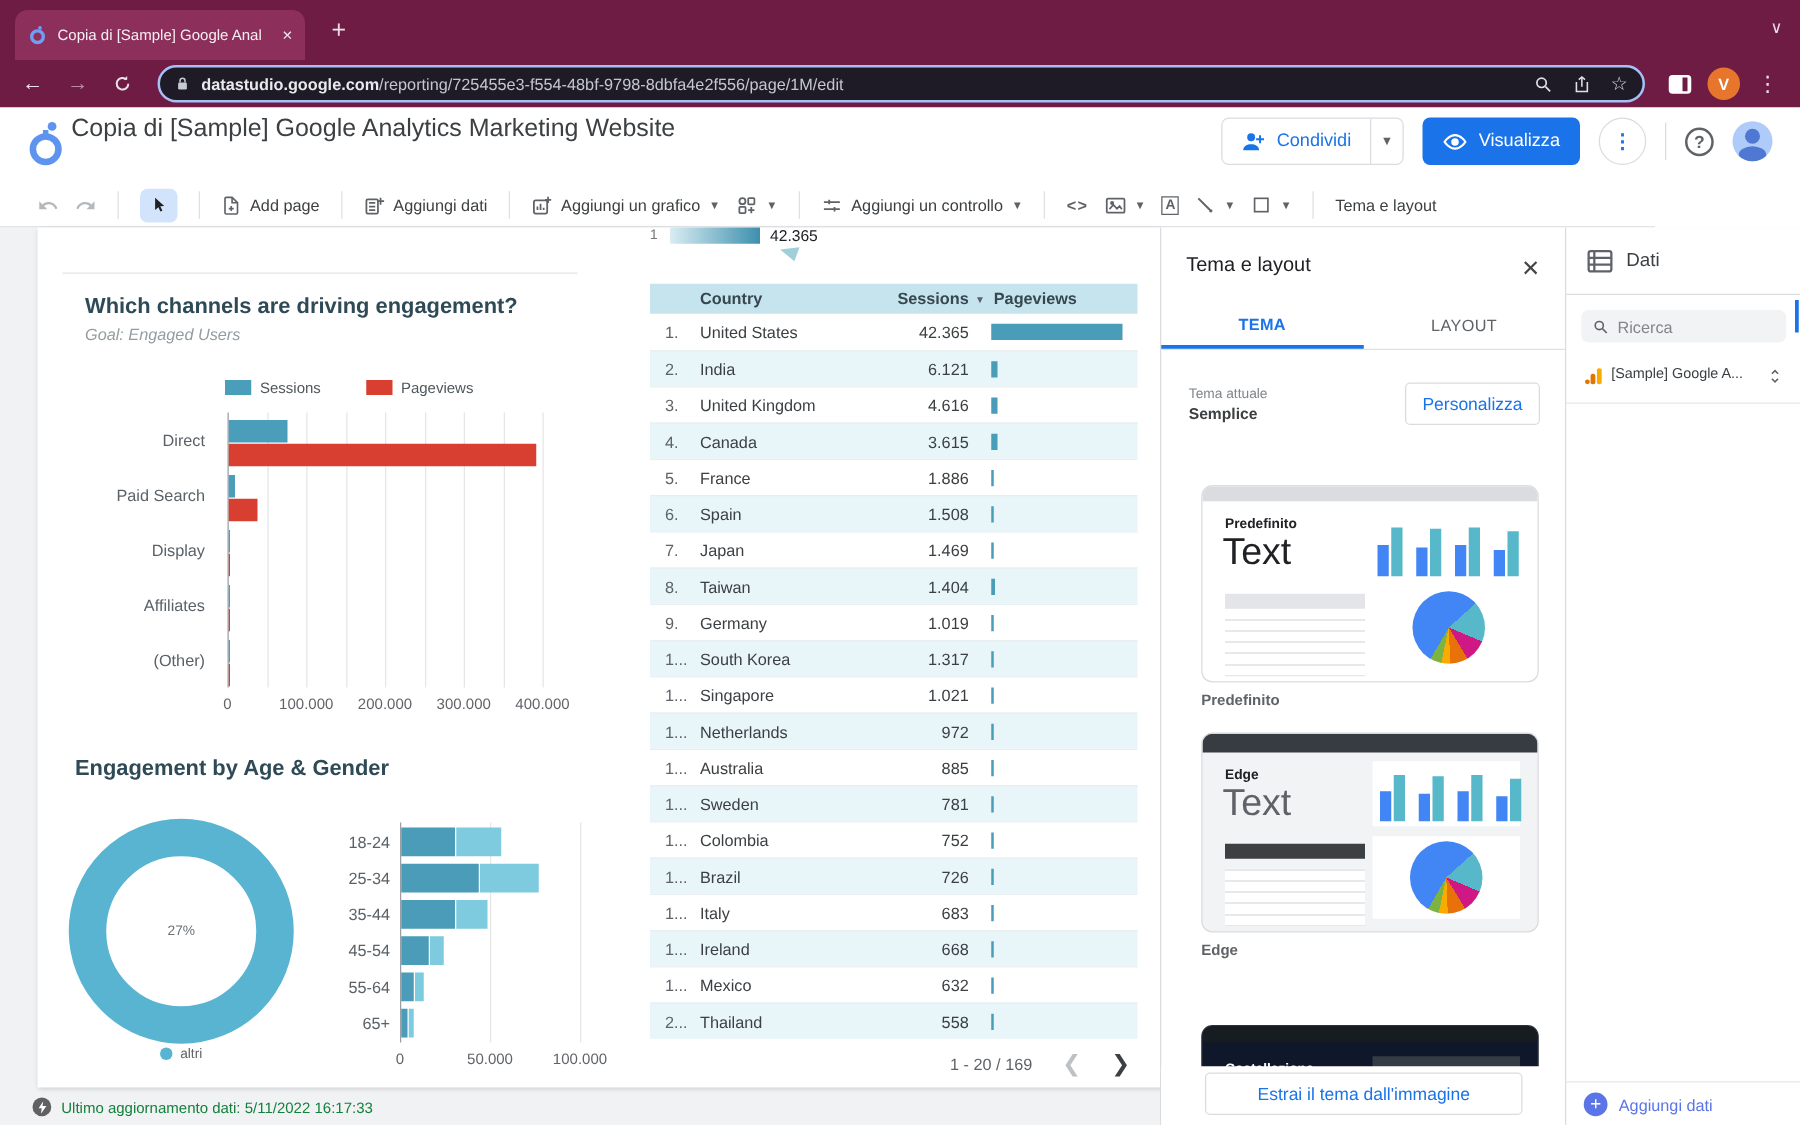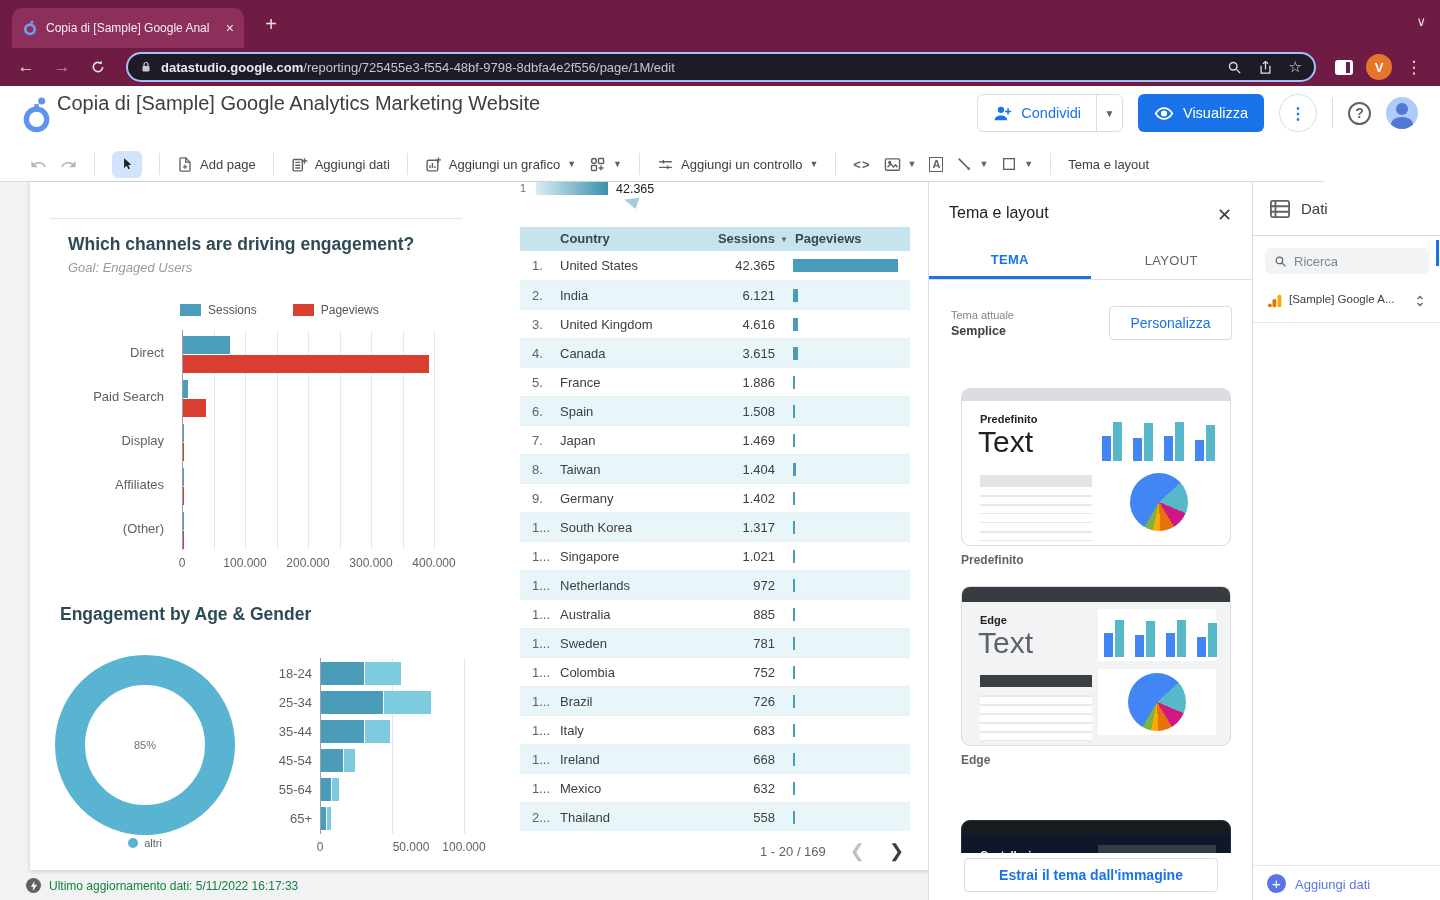--- a/index.html
+++ b/index.html
@@ -125,41 +125,41 @@
   .theme-panel { position:absolute; left:928px; top:0; width:324px; height:718px; background:#fff;
                  border-left:1px solid #dadce0; }
   .tp-title { position:absolute; left:20px; top:22px; font-size:16px; color:#202124; }
   .tp-close { position:absolute; right:20px; top:22px; font-size:18px; color:#444; }
   .tp-tabs { position:absolute; left:0; top:60px; width:100%; height:38px; border-bottom:1px solid #e0e0e0; display:flex; }
   .tp-tab { width:50%; display:flex; align-items:center; justify-content:center; font-size:13px; letter-spacing:.3px; }
   .tp-tab.active { color:#1a73e8; font-weight:700; border-bottom:3px solid #1a73e8; }
   .tp-tab.inactive { color:#5f6368; }
   .tp-cur-label { position:absolute; left:22px; top:127px; font-size:11px; color:#80868b; }
   .tp-cur-name { position:absolute; left:22px; top:142px; font-size:12.5px; font-weight:700; color:#3c4043; }
-  .tp-custom { position:absolute; right:20px; top:124px; width:123px; height:34px; border:1px solid #dadce0;
+  .tp-custom { position:absolute; right:20px; top:124px; width:108px; height:34px; border:1px solid #dadce0;
                border-radius:4px; display:flex; align-items:center; justify-content:center; color:#1a73e8;
                font-size:14px; font-weight:500; background:#fff; }
   .tcard { position:absolute; left:32px; width:270px; border:1px solid #dadce0; border-radius:9px; overflow:hidden; background:#fff; }
   .tcard-top { height:12px; }
   .tc-heading { position:absolute; left:18px; top:24px; font-size:11px; font-weight:700; }
   .tc-text { position:absolute; left:16px; top:36px; font-size:30px; }
   .tc-block { position:absolute; left:18px; top:86px; width:112px; }
   .tc-headbar { height:12px; }
   .tc-lines { margin-top:8px; height:46px;
               background:repeating-linear-gradient(to bottom,#e6e8ea 0 1.5px,transparent 1.5px 9px); }
   .tc-panel { position:absolute; }
   .mini-bars { position:absolute; display:flex; align-items:flex-end; gap:2px; }
   .mini-bars i { display:block; width:9px; }
   .mini-bars .gap { width:7px; }
   .tc-pie { position:absolute; width:58px; height:58px; border-radius:50%;
             background:conic-gradient(from 210deg,#4285f4 0 55%,#57b8ca 55% 73%,#d01884 73% 83%,#e8710a 83% 91%,#f9ab00 91% 95%,#7cb342 95% 100%); }
   .tcard-label { position:absolute; left:32px; font-size:12px; color:#5f6368; font-weight:700; }
   .tp-bottom { position:absolute; left:0; top:671px; width:100%; height:47px; background:#fff; }
   .tp-extract { position:absolute; left:35px; top:5px; width:254px; height:34px; border:1px solid #dadce0;
-                border-radius:4px; background:#fff; color:#1a73e8; font-size:14px; font-weight:700;
+                border-radius:4px; background:#fff; color:#1a73e8; font-size:14px; font-weight:400;
                 display:flex; align-items:center; justify-content:center; }
 
   
   .data-panel { position:absolute; left:1252px; top:0; width:188px; height:718px; background:#fff;
                 border-left:1px solid #dadce0; }
   .dp-header { position:absolute; left:0; top:0; width:100%; height:54px; border-bottom:1px solid #dadce0; }
   .dp-title { position:absolute; left:48px; top:18px; font-size:15px; color:#3c4043; }
   .dp-search { position:absolute; left:12px; top:66px; width:164px; height:26px; background:#f1f3f4; border-radius:6px;
                display:flex; align-items:center; gap:7px; padding:0 9px; }
   .dp-search input { border:none; outline:none; background:transparent; font-size:13px; color:#3c4043; width:110px;
@@ -409,21 +409,21 @@
           <div class="hbar" style="left: 153px; top: 349px; width: 1px; background: rgb(217, 63, 48);"></div>
           <div class="xtick" style="left: 117px; top: 374px;">0</div>
           <div class="xtick" style="left: 180px; top: 374px;">100.000</div>
           <div class="xtick" style="left: 243px; top: 374px;">200.000</div>
           <div class="xtick" style="left: 306px; top: 374px;">300.000</div>
           <div class="xtick" style="left: 369px; top: 374px;">400.000</div>
         </div>
 
       <div class="c2-title">Engagement by Age &amp; Gender</div>
       <div class="donut">
-        <span class="donut-label">85%</span>
+        <span class="donut-label">27%</span>
       </div>
       <div class="donut-legend">
         <span class="donut-dot"></span>
         <span>altri</span>
       </div>
       <div id="age-plot">
           <div class="gl axis" style="left: 290px; top: 476px; height: 176px;"></div>
           <div class="gl" style="left: 362px; top: 476px; height: 176px;"></div>
           <div class="gl" style="left: 434px; top: 476px; height: 176px;"></div>
           <div class="age-label" style="left: 212px; top: 484px;">18-24</div>
@@ -438,21 +438,21 @@
           <div class="age-label" style="left: 212px; top: 571px;">45-54</div>
           <div class="stackbar" style="left: 291px; top: 567px; width: 21.6px; background: rgb(74, 156, 185);"></div>
           <div class="stackbar" style="left: 313.6px; top: 567px; width: 11.52px; background: rgb(126, 203, 223);"></div>
           <div class="age-label" style="left: 212px; top: 600px;">55-64</div>
           <div class="stackbar" style="left: 291px; top: 596px; width: 10.08px; background: rgb(74, 156, 185);"></div>
           <div class="stackbar" style="left: 302.08px; top: 596px; width: 6.48px; background: rgb(126, 203, 223);"></div>
           <div class="age-label" style="left: 212px; top: 629px;">65+</div>
           <div class="stackbar" style="left: 291px; top: 625px; width: 5.04px; background: rgb(74, 156, 185);"></div>
           <div class="stackbar" style="left: 297.04px; top: 625px; width: 3.6px; background: rgb(126, 203, 223);"></div>
           <div class="xtick" style="left: 255px; top: 658px;">0</div>
-          <div class="xtick" style="left: 346px; top: 658px;">50.000</div>
+          <div class="xtick" style="left: 327px; top: 658px;">50.000</div>
           <div class="xtick" style="left: 399px; top: 658px;">100.000</div>
         </div>
 
       <div class="ctable">
         <div class="ct-header">
           <span style="left:40px">Country</span>
           <span style="left:150px;width:105px;text-align:right">Sessions</span>
           <span style="left:260px;font-size:8px;color:#5f6368;top:8px">▼</span>
           <span style="left:275px">Pageviews</span>
         </div>
@@ -501,21 +501,21 @@
             </div>
             <div class="ct-row alt">
               <div class="ct-rank">8.</div>
               <div class="ct-country">Taiwan</div>
               <div class="ct-sessions">1.404</div>
               <div class="ct-bar" style="width: 2.94px;"></div>
             </div>
             <div class="ct-row">
               <div class="ct-rank">9.</div>
               <div class="ct-country">Germany</div>
-              <div class="ct-sessions">1.402</div>
+              <div class="ct-sessions">1.019</div>
               <div class="ct-bar" style="width: 1.5px;"></div>
             </div>
             <div class="ct-row alt">
               <div class="ct-rank">1...</div>
               <div class="ct-country">South Korea</div>
               <div class="ct-sessions">1.317</div>
               <div class="ct-bar" style="width: 1.5px;"></div>
             </div>
             <div class="ct-row">
               <div class="ct-rank">1...</div>

